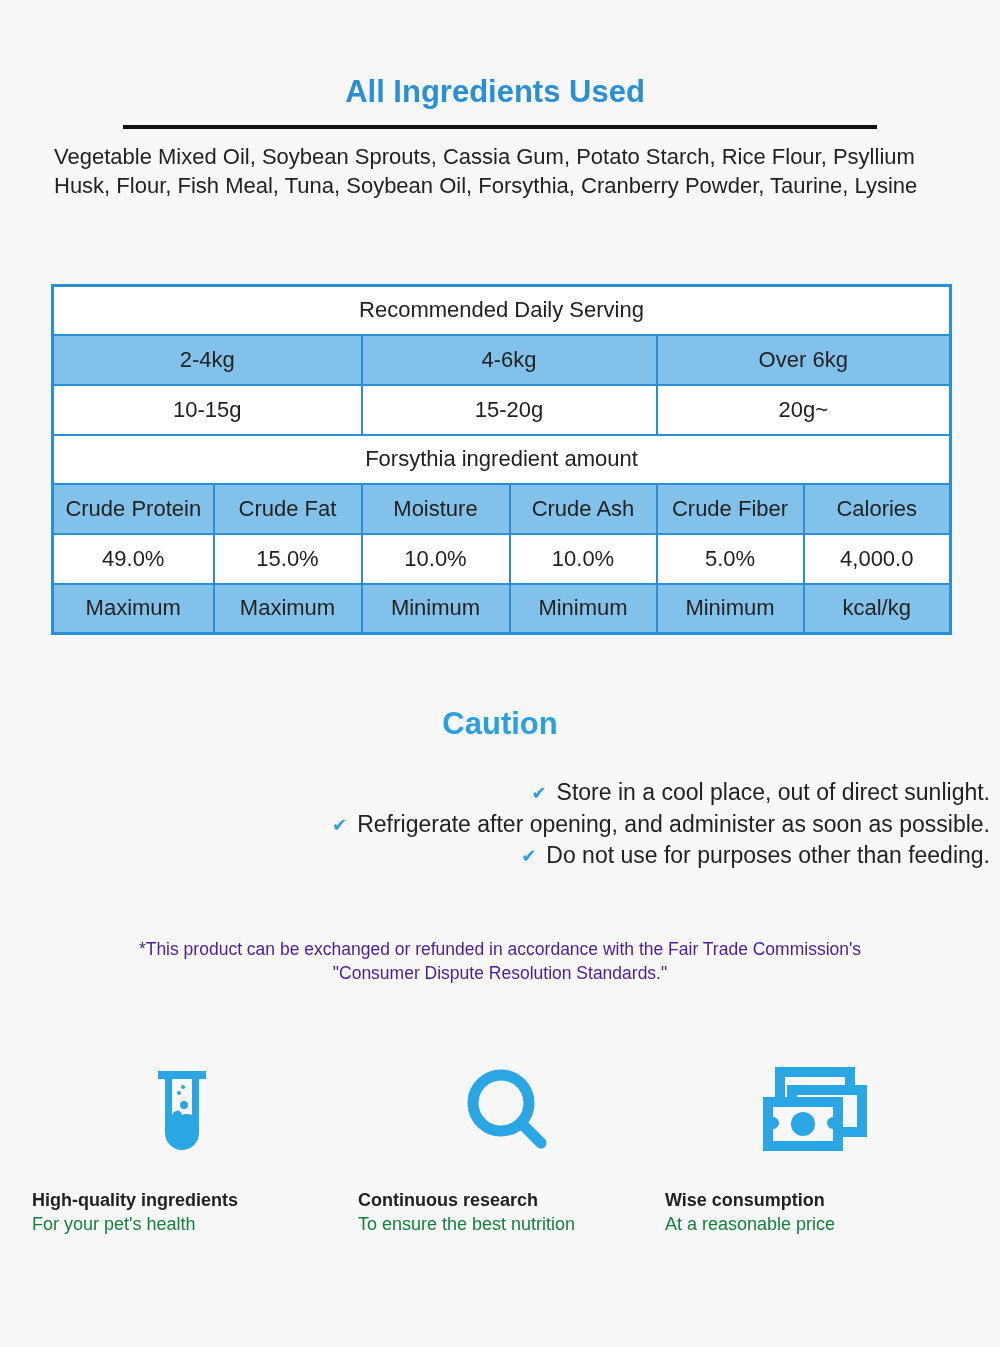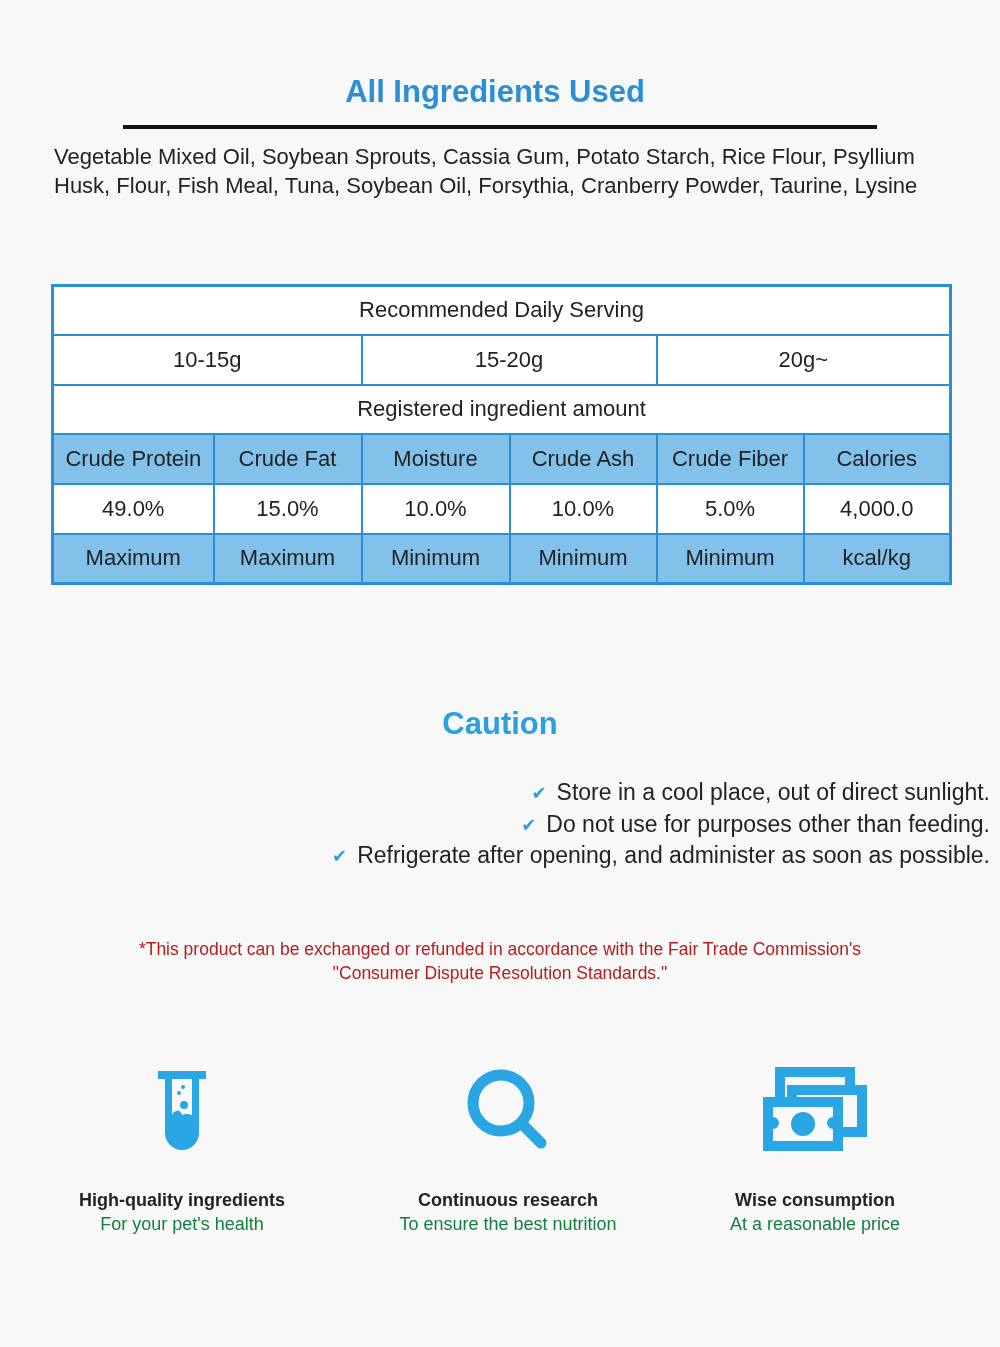--- a/index.html
+++ b/index.html
@@ -31,23 +31,23 @@
   .h50 { height: 49px; }
   .h52 { height: 50px; }
   .small td { font-size: 18px; }
   .caution-list {
     position: absolute; left: 0; width: 990px; top: 778px; text-align: right;
     font-size: 23px; line-height: 29.5px; color: #222;
   }
   .check { color: #2a9ee0; font-size: 18px; margin-right: 10px; display: inline-block; transform: translateY(-1px); }
   .notice {
     position: absolute; left: 0; width: 1000px; top: 937px; text-align: center;
-    font-size: 17.5px; line-height: 24px; color: #b91c1c;
+    font-size: 17.5px; line-height: 24px; color: #4c1d95;
   }
-  .feature { position: absolute; top: 1060px; width: 300px; text-align: center; }
+  .feature { position: absolute; top: 1060px; width: 300px; }
   .feature .icon { height: 100px; display: flex; justify-content: center; align-items: center; }
   .feature .ft { margin-top: 28px; font-weight: bold; font-size: 18px; line-height: 24px; color: #222; }
   .feature .fs { font-size: 18px; line-height: 24px; color: #15803d; }
 </style>
 </head>
 <body>
 
 <div>
   <div class="title" style="top:74px;">All Ingredients Used</div>
   <div class="rule"></div>
@@ -60,27 +60,32 @@
       <col style="width:148px">
       <col style="width:148px">
     <col style="width:147px">
       <col style="width:147px">
       <col style="width:147px">
   </colgroup>
   <tbody>
       <tr class="w h50">
     <td colspan="6" class="w">Recommended Daily Serving</td>
   </tr>
+  <tr class="b h52">
+    <td colspan="2" class="b">2-4kg</td>
+    <td colspan="2" class="b">4-6kg</td>
+    <td colspan="2" class="b">Over 6kg</td>
+  </tr>
   <tr class="w h52">
     <td colspan="2" class="w">10-15g</td>
     <td colspan="2" class="w">15-20g</td>
     <td colspan="2" class="w">20g~</td>
   </tr>
   <tr class="w h50">
-    <td colspan="6" class="w">Registered ingredient amount</td>
+    <td colspan="6" class="w">Forsythia ingredient amount</td>
   </tr>
   <tr class="b h52 small">
     <td class="b">Crude Protein</td>
     <td class="b">Crude Fat</td>
     <td class="b">Moisture</td>
     <td class="b">Crude Ash</td>
     <td class="b">Crude Fiber</td>
     <td class="b">Calories</td>
   </tr>
   <tr class="w h52 small">
@@ -102,24 +107,24 @@
 </tbody>
   </table>
 
 <div>
   <div class="title" style="top:706px;width:1000px;color:#2aa0e3;">Caution</div>
   <div class="caution-list">
     <div>
       <span class="check">✔</span><span>Store in a cool place, out of direct sunlight.</span>
     </div>
     <div>
-      <span class="check">✔</span><span>Do not use for purposes other than feeding.</span>
+      <span class="check">✔</span><span>Refrigerate after opening, and administer as soon as possible.</span>
     </div>
     <div>
-      <span class="check">✔</span><span>Refrigerate after opening, and administer as soon as possible.</span>
+      <span class="check">✔</span><span>Do not use for purposes other than feeding.</span>
     </div>
   </div>
 </div>
 
 <div class="notice">
   <div>*This product can be exchanged or refunded in accordance with the Fair Trade Commission's</div>
   <div>"Consumer Dispute Resolution Standards."</div>
 </div>
 
 <div class="feature" style="left:32px;">

